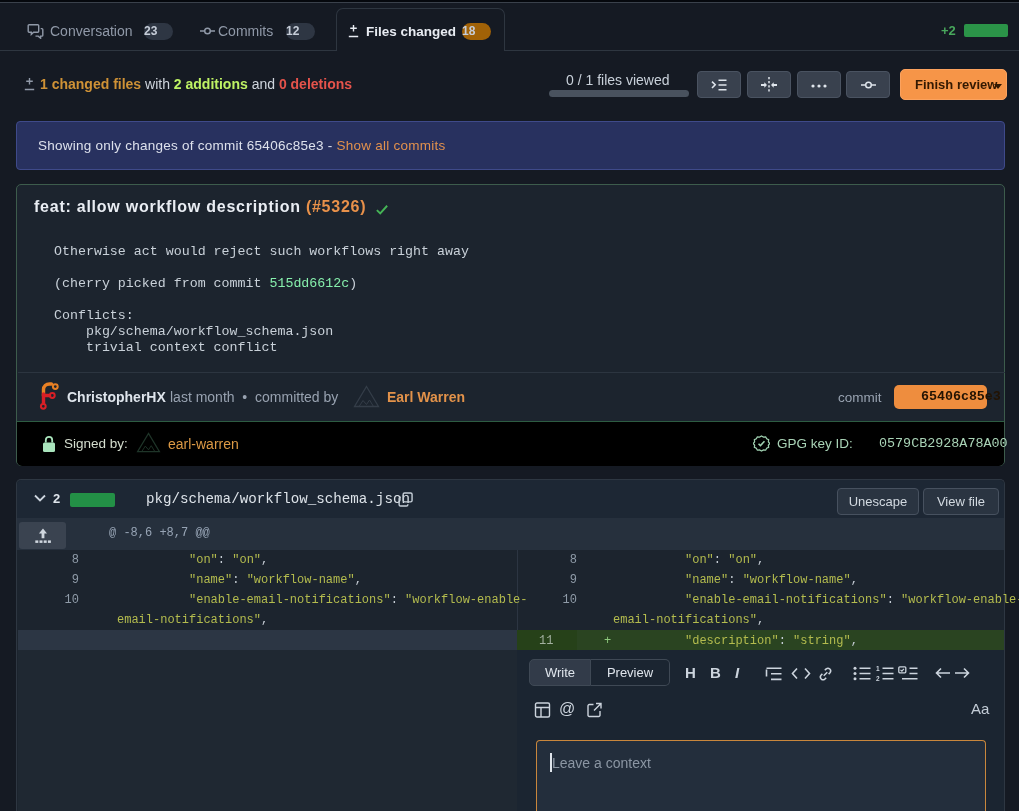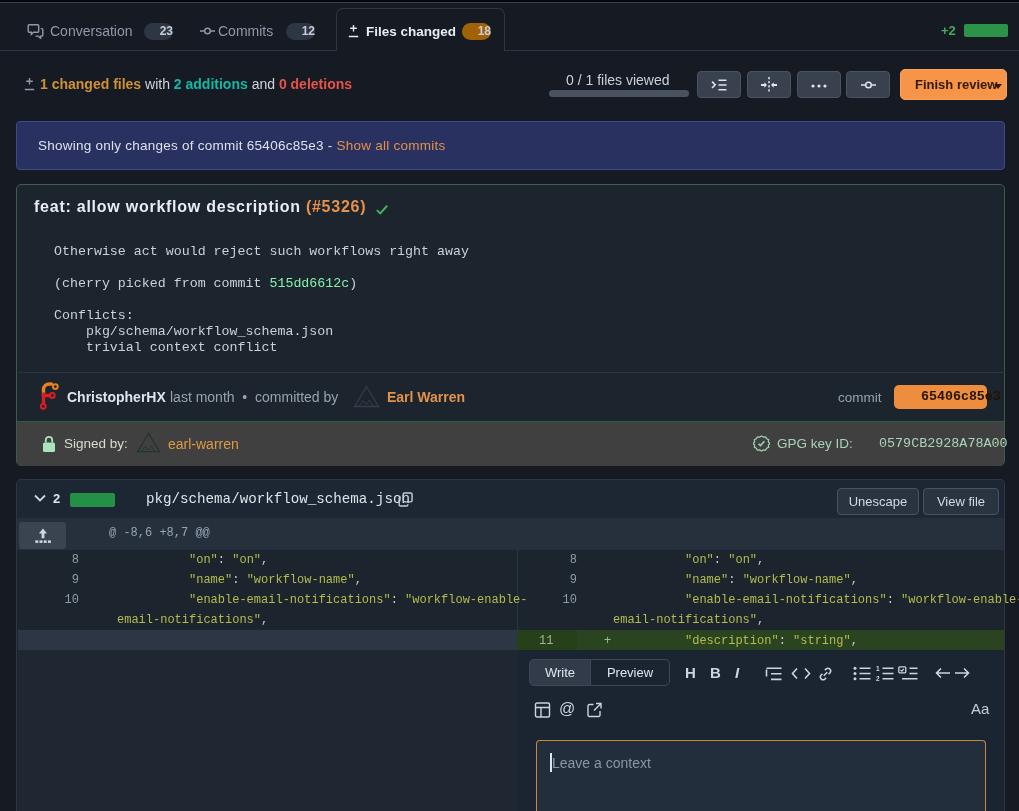--- a/index.html
+++ b/index.html
@@ -1,21 +1,21 @@
 <!DOCTYPE html>
 <html><head>
 <meta charset="utf-8">
 <style>
   * { margin:0; padding:0; box-sizing:border-box; }
   html,body { width:1019px; height:811px; background:#151a23; overflow:hidden;
     font-family:"Liberation Sans", sans-serif; }
   .abs { position:absolute; }
   .sans { font-family:"Liberation Sans", sans-serif; }
   .mono { font-family:"Liberation Mono", monospace;margin-left:20px; }
-  .badge { position:absolute; height:17px; border-radius:9px; text-align:right;
+  .badge { position:absolute; height:17px; border-radius:9px; text-align:left;
     font-size:12px; line-height:17px; color:#c6cdd8; background:#2e3643; font-weight:bold;}
   svg { display:block; }
 </style>
 </head>
 <body>
 <div class="abs" style="left:0;top:0;width:1019px;height:811px;background:#151a23;"></div>
 
 <div class="abs" style="left:0;top:0;width:1019px;height:2px;background:#05080d"></div>
 <div class="abs" style="left:0;top:2px;width:1019px;height:1px;background:#3a414b"></div>
 
@@ -45,21 +45,21 @@
 <div class="abs sans" style="left:366px;top:23px;font-size:13.5px;font-weight:bold;color:#e8ecf2;line-height:17px">Files changed</div>
 <div class="badge" style="left:462px;top:23px;width:29px;background:#a16207">18</div>
 <div class="abs sans" style="left:941px;top:23px;font-size:13px;font-weight:bold;color:#48a85c">+2</div>
 <div class="abs" style="left:964px;top:24px;width:44px;height:13px;background:#2b9448;border-radius:2px"></div>
 
 <div class="abs" style="left:22px;top:76px">
   <svg width="15" height="16" viewBox="0 0 16 16">
       <path stroke="#9099a8" stroke-width="1.5" fill="none" d="M8 1.6v7M4.5 5.1h7M3 13.9h10"></path>
     </svg>
 </div>
-<div class="abs sans" style="left:40px;top:76px;font-size:14px;line-height:17px;color:#cfd5dd"><span style="color:#cf9236;font-weight:bold">1 changed files</span> with <span style="color:#14b8a6;font-weight:bold">2 additions</span> and <span style="color:#e5534b;font-weight:bold">0 deletions</span></div>
+<div class="abs sans" style="left:40px;top:76px;font-size:14px;line-height:17px;color:#cfd5dd"><span style="color:#cf9236;font-weight:bold">1 changed files</span> with <span style="color:#bef264;font-weight:bold">2 additions</span> and <span style="color:#e5534b;font-weight:bold">0 deletions</span></div>
 <div class="abs sans" style="left:566px;top:72px;font-size:14px;color:#c9d1da">0 / 1 files viewed</div>
 <div class="abs" style="left:549px;top:90px;width:140px;height:7px;background:#49525e;border-radius:4px"></div>
 <div class="abs" style="left:697px;top:71px;width:44px;height:27px;background:#39414e;border:1px solid #4a5361;border-radius:4px">
   <svg style="margin:5px auto" width="18" height="16" viewBox="0 0 18 16">
       <path stroke="#dfe5ec" stroke-width="1.6" fill="none" d="M2 4.6l3.2 3.2L2 11"></path>
       <path stroke="#dfe5ec" stroke-width="1.6" d="M8.5 3.2h8M8.5 8h8M8.5 12.8h8"></path>
     </svg>
 </div>
 <div class="abs" style="left:747px;top:71px;width:44px;height:27px;background:#39414e;border:1px solid #4a5361;border-radius:4px">
   <svg style="margin:5px auto" width="18" height="16" viewBox="0 0 18 16">
@@ -120,21 +120,21 @@
   <svg class="abs" style="left:336px;top:200px" width="27" height="23" viewBox="0 0 27 23">
       <path fill="none" stroke="#343d48" stroke-width="1.3" d="M13.5 1.5L25.5 21.5H1.5z"></path>
       <path fill="none" stroke="#343d48" stroke-width="1" d="M6 21.5l4-6 3.5 4 3-4.5 4 6.5"></path>
     </svg>
   <div class="abs sans" style="left:370px;top:204px;font-size:14px;font-weight:bold;color:#e2924a">Earl Warren</div>
   <div class="abs sans" style="left:821px;top:205px;font-size:13.5px;color:#98a2b0">commit</div>
   <div class="abs" style="left:877px;top:200px;width:93px;height:24px;background:#ee8d3e;border-radius:5px">
     <div class="abs mono" style="left:7px;top:4px;font-size:13.3px;font-weight:bold;color:#221303">65406c85e3</div>
   </div>
 
-  <div class="abs" style="left:0px;top:236px;width:987px;height:45px;background:#404040;border-top:1px solid #2d5c42;border-radius:0 0 5px 5px">
+  <div class="abs" style="left:0px;top:236px;width:987px;height:45px;background:#000000;border-top:1px solid #2d5c42;border-radius:0 0 5px 5px">
     <svg class="abs" style="left:25px;top:13px" width="14" height="18" viewBox="0 0 14 18">
         <rect x="1" y="7.5" width="12" height="9.5" rx="1.5" fill="#a9e4bc"></rect>
         <path d="M3.8 7.5V5a3.2 3.2 0 016.4 0v2.5" fill="none" stroke="#a9e4bc" stroke-width="1.8"></path>
       </svg>
     <div class="abs sans" style="left:47px;top:14px;font-size:13.5px;color:#d5decf">Signed by:</div>
     <svg class="abs" style="left:119px;top:10px" width="25" height="21" viewBox="0 0 27 23">
         <path fill="none" stroke="#1f3529" stroke-width="1.3" d="M13.5 1.5L25.5 21.5H1.5z"></path>
         <path fill="none" stroke="#1f3529" stroke-width="1" d="M6 21.5l4-6 3.5 4 3-4.5 4 6.5"></path>
       </svg>
     <div class="abs sans" style="left:151px;top:14px;font-size:14px;color:#dd9a45">earl-warren</div>

